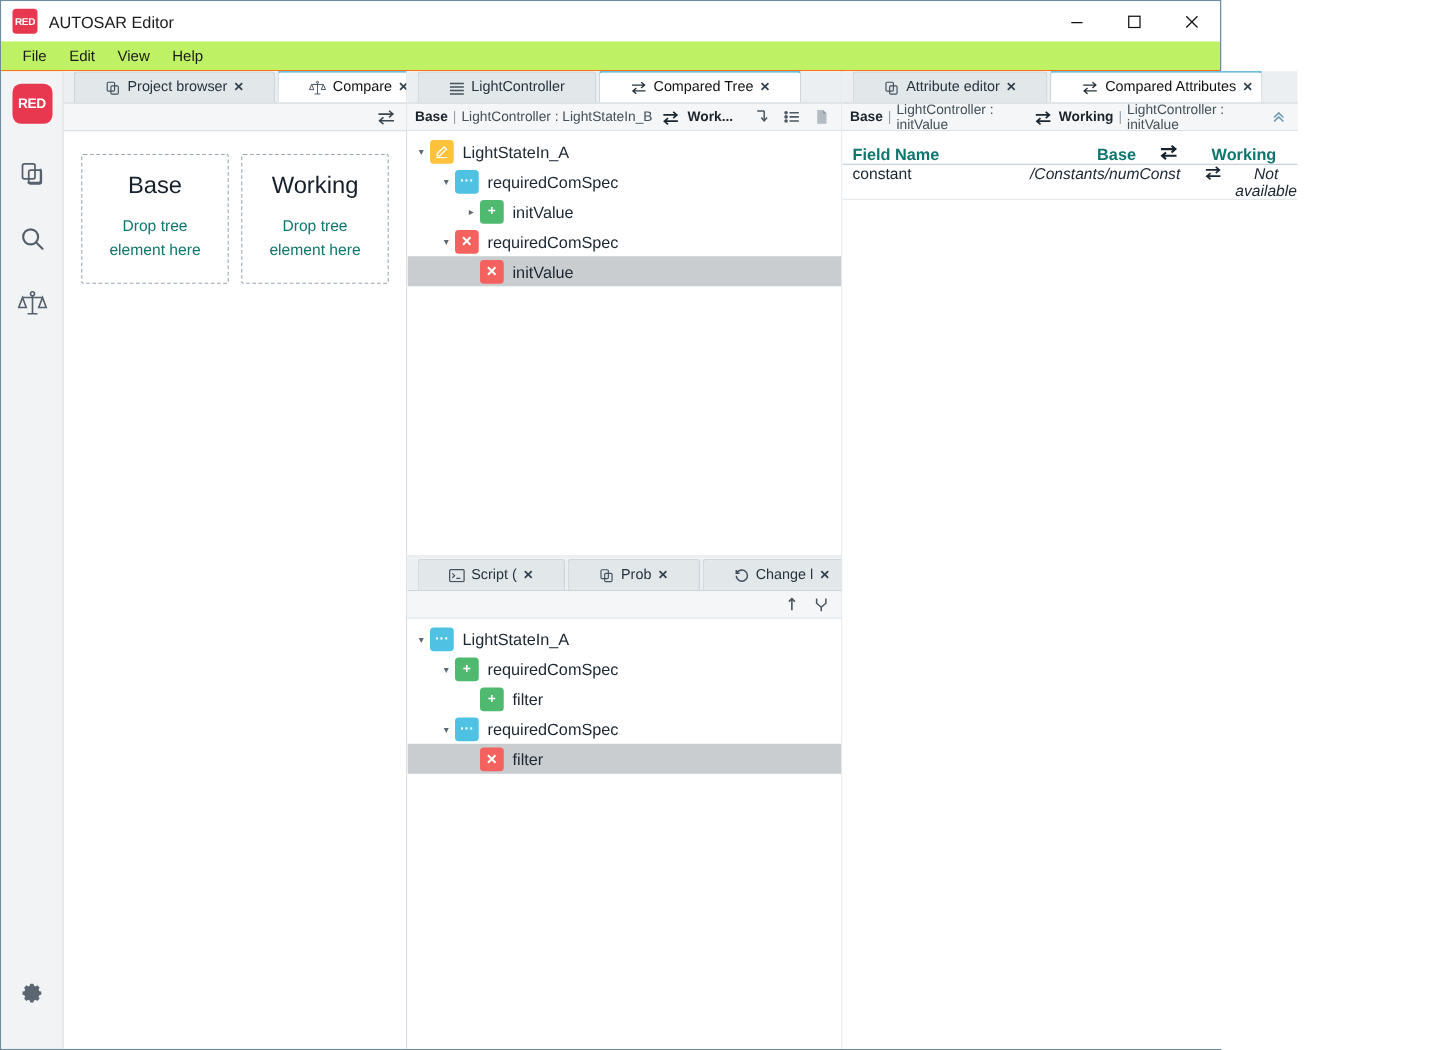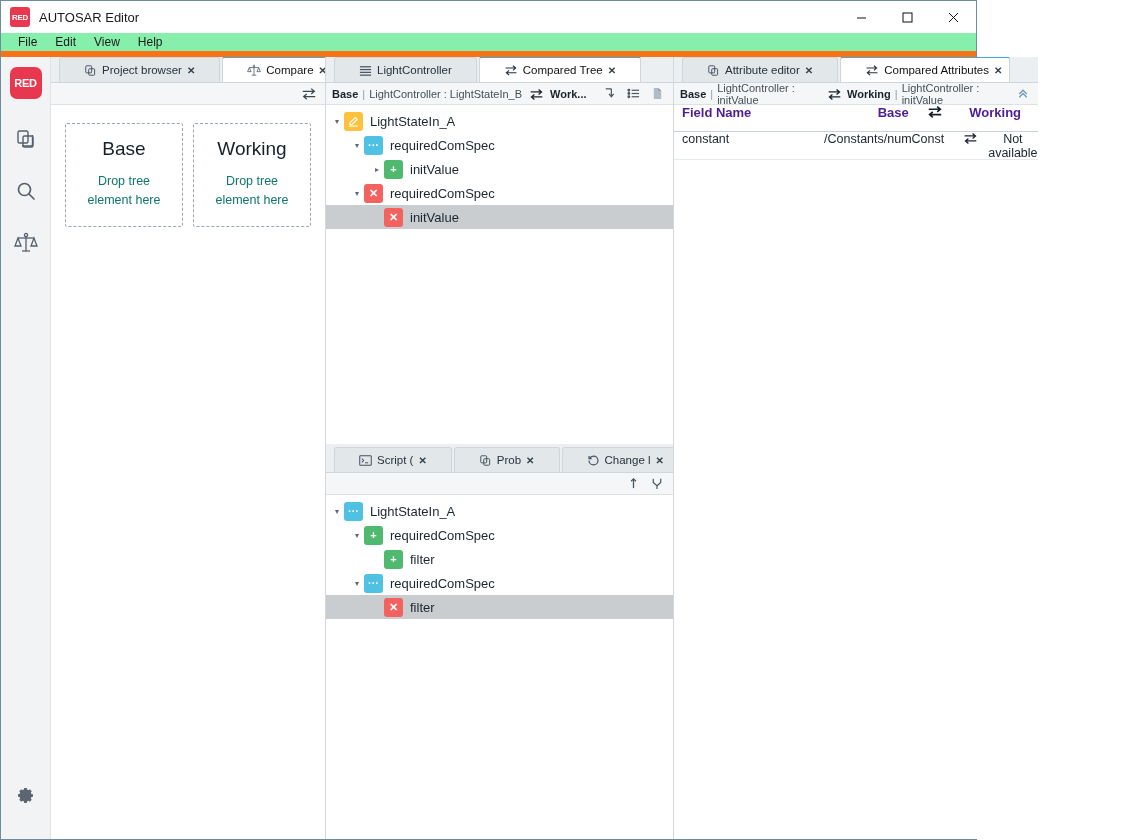--- a/index.html
+++ b/index.html
@@ -37,24 +37,24 @@
   .winbtns { position: absolute; right: 0; top: 0; height: 32px; display: flex; }
   .winbtn {
     width: 46px; height: 32px;
     display: flex; align-items: center; justify-content: center;
     color: #111; font-size: 13px;
   }
 
   
   .menubar {
     height: 24px; flex: 0 0 24px;
-    background: #86efac;
+    background: #bef264;
     display: flex; align-items: center;
     padding-left: 8px;
-    border-bottom: 6px solid #f97316;
+    border-bottom: 1px solid #f97316;
   }
   .menuitem {
     font-size: 12px; color: #1a1a1a;
     padding: 3px 9px;
   }
 
   
   .bodyrow { flex: 1 1 auto; display: flex; min-height: 0; }
 
   
@@ -166,35 +166,35 @@
   }
   .ic-edit { background: #fdc23c; }
   .ic-mod  { background: #4fc2e4; }
   .ic-add  { background: #4fba6f; }
   .ic-del  { background: #f4625f; }
 
   
   .rightcol { flex: 1 1 auto; display: flex; flex-direction: column; min-height: 0; }
   .attrtable { flex: 1 1 auto; background: #fff; overflow: hidden; }
   .attr-head {
-    display: flex; align-items: flex-start; height: 27px;
+    display: flex; align-items: flex-end; height: 27px;
     border-bottom: 1px solid #c9d0d6;
     background: #fff;
-    font-size: 13px; font-weight: bold; color: #4c1d95;
+    font-size: 13px; font-weight: bold; color: #0f766e;
   }
   .attr-row {
     display: flex; align-items: flex-start; height: 28px;
     border-bottom: 1px solid #e6eaed;
     font-size: 12.5px; color: #1b2630;
   }
   .c-field { flex: 0 0 150px; padding-left: 8px; }
   .c-base  { flex: 1 1 0; text-align: right; padding-right: 8px; }
   .c-swap  { flex: 0 0 36px; text-align: center; color: #1b2630; }
   .c-work  { flex: 1 1 0; text-align: center; }
-  .attr-row .c-base, .attr-row .c-work { }
+  .attr-row .c-base, .attr-row .c-work { font-style: italic; }
 
   
   .statusbar {
     height: 24px; flex: 0 0 24px;
     background: #f1f3f5;
     border-top: 1px solid #dfe3e6;
     display: flex; align-items: center;
     padding: 0 6px 0 54px;
     font-size: 11px; color: #2c3842;
   }

